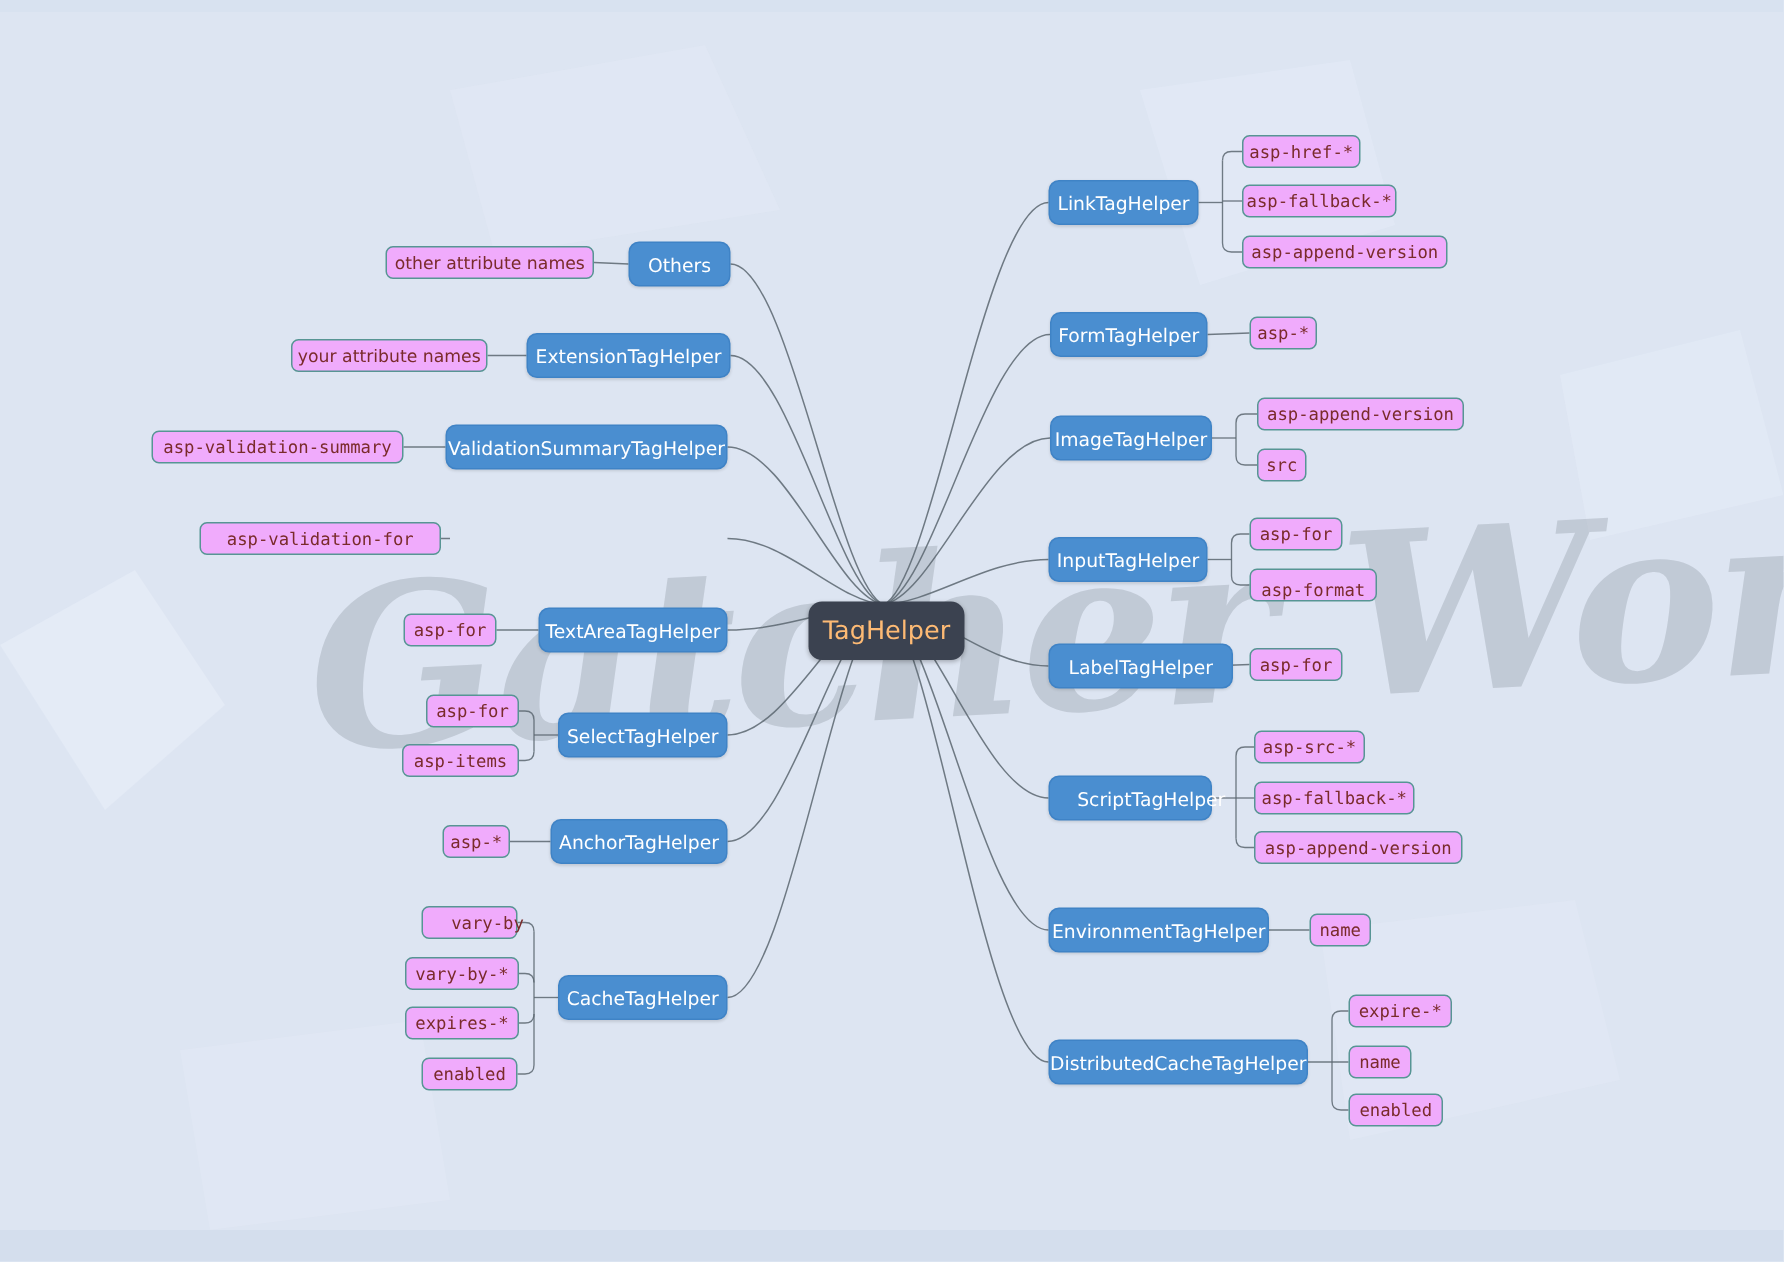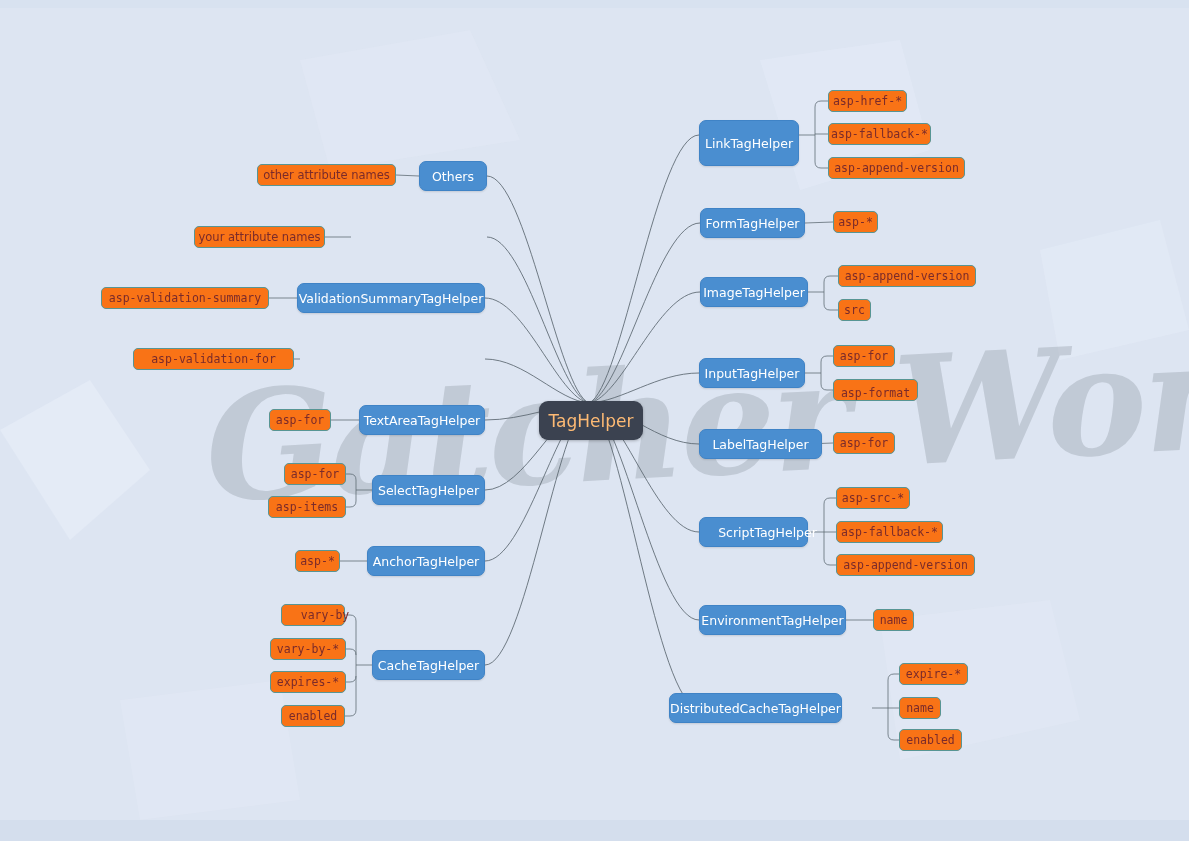--- a/index.html
+++ b/index.html
@@ -36,21 +36,21 @@
     font-size:17px;border-radius:9px;
     box-shadow:0 1px 3px rgba(0,0,0,.25);
   }
   .branch{
     background:#4a8ed0;color:#ffffff;
     font-size:12.5px;
     border:1px solid #3f83c6;
     box-shadow:0 1px 2px rgba(0,0,0,.12);
   }
   .leaf{
-    background:#f97316;color:#7a2b2b;
+    background:#f0abfc;color:#7a2b2b;
     font-family:"DejaVu Sans Mono", monospace;
     font-size:11.5px;
     border-radius:5px;
     border:1px solid #579594;
   }
   .leaf.sans{font-family:"DejaVu Sans", sans-serif;font-size:11.5px;}
 </style>
 </head>
 <body>
 
@@ -126,21 +126,21 @@
       <path d="M 356 621 L 356 710" fill="none" stroke="#5a6670" stroke-width="0.9" opacity="0.85"></path>
       <path d="M 356 621 Q 356 615 350 615 L 345 615" fill="none" stroke="#5a6670" stroke-width="0.9" opacity="0.85"></path>
       <path d="M 356 655 Q 356 649 350 649 L 346 649" fill="none" stroke="#5a6670" stroke-width="0.9" opacity="0.85"></path>
       <path d="M 356 676 Q 356 682 350 682 L 346 682" fill="none" stroke="#5a6670" stroke-width="0.9" opacity="0.85"></path>
       <path d="M 356 710 Q 356 716 350 716 L 345 716" fill="none" stroke="#5a6670" stroke-width="0.9" opacity="0.85"></path>
     </svg>
 
 <div class="node root" style="left: 539px; top: 401px; width: 104px; height: 39px;">
       <span>TagHelper</span>
     </div>
-    <div class="node branch" style="left: 699px; top: 120px; width: 100px; height: 46px;">
+    <div class="node branch" style="left: 699px; top: 120px; width: 100px; height: 30px;">
       <span>LinkTagHelper</span>
     </div>
     <div class="node leaf" style="left: 828px; top: 90px; width: 79px; height: 22px;">
       <span>asp-href-*</span>
     </div>
     <div class="node leaf" style="left: 828px; top: 123px; width: 103px; height: 22px;">
       <span>asp-fallback-*</span>
     </div>
     <div class="node leaf" style="left: 828px; top: 157px; width: 137px; height: 22px;">
       <span>asp-append-version</span>
@@ -186,38 +186,41 @@
     </div>
     <div class="node leaf" style="left: 836px; top: 554px; width: 139px; height: 22px;">
       <span>asp-append-version</span>
     </div>
     <div class="node branch" style="left: 699px; top: 605px; width: 147px; height: 30px;">
       <span>EnvironmentTagHelper</span>
     </div>
     <div class="node leaf" style="left: 873px; top: 609px; width: 41px; height: 22px;">
       <span>name</span>
     </div>
-    <div class="node branch" style="left: 669px; top: 693px; width: 173px; height: 30px;">
+    <div class="node branch" style="left: 699px; top: 693px; width: 173px; height: 30px;">
       <span>DistributedCacheTagHelper</span>
     </div>
     <div class="node leaf" style="left: 899px; top: 663px; width: 69px; height: 22px;">
       <span>expire-*</span>
     </div>
     <div class="node leaf" style="left: 899px; top: 697px; width: 42px; height: 22px;">
       <span>name</span>
     </div>
     <div class="node leaf" style="left: 899px; top: 729px; width: 63px; height: 22px;">
       <span>enabled</span>
     </div>
     <div class="node branch" style="left: 419px; top: 161px; width: 68px; height: 30px;">
       <span>Others</span>
     </div>
     <div class="node leaf sans" style="left: 257px; top: 164px; width: 139px; height: 22px;">
       <span>other attribute names</span>
     </div>
+    <div class="node branch" style="left: 351px; top: 222px; width: 136px; height: 30px;">
+      <span>ExtensionTagHelper</span>
+    </div>
     <div class="node leaf sans" style="left: 194px; top: 226px; width: 131px; height: 22px;">
       <span>your attribute names</span>
     </div>
     <div class="node branch" style="left: 297px; top: 283px; width: 188px; height: 30px;">
       <span>ValidationSummaryTagHelper</span>
     </div>
     <div class="node leaf" style="left: 101px; top: 287px; width: 168px; height: 22px;">
       <span>asp-validation-summary</span>
     </div>
     <div class="node leaf" style="left: 133px; top: 348px; width: 161px; height: 22px;">

